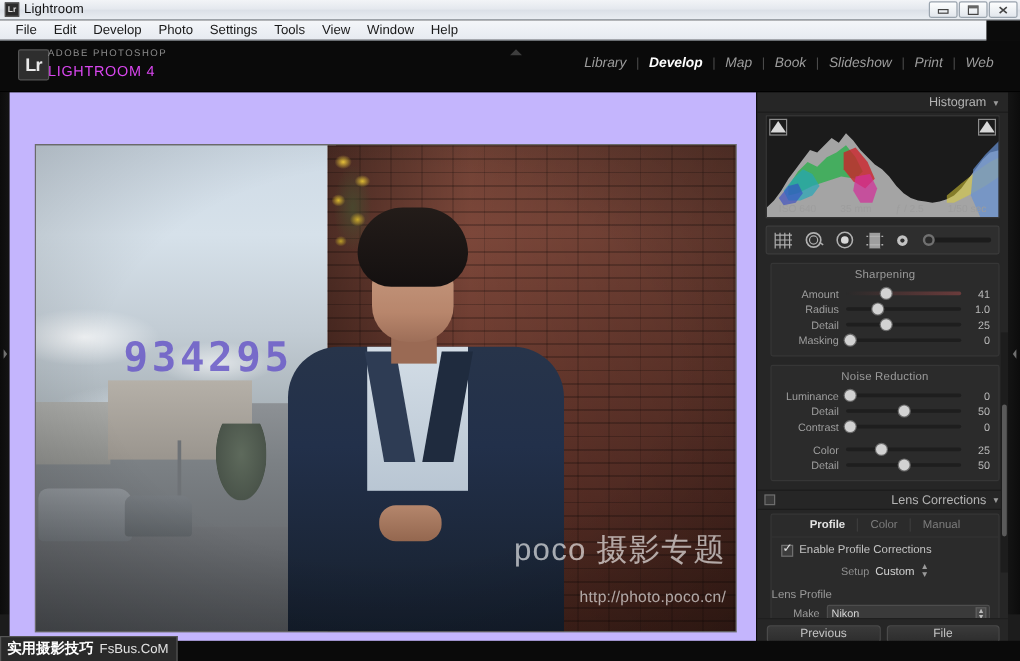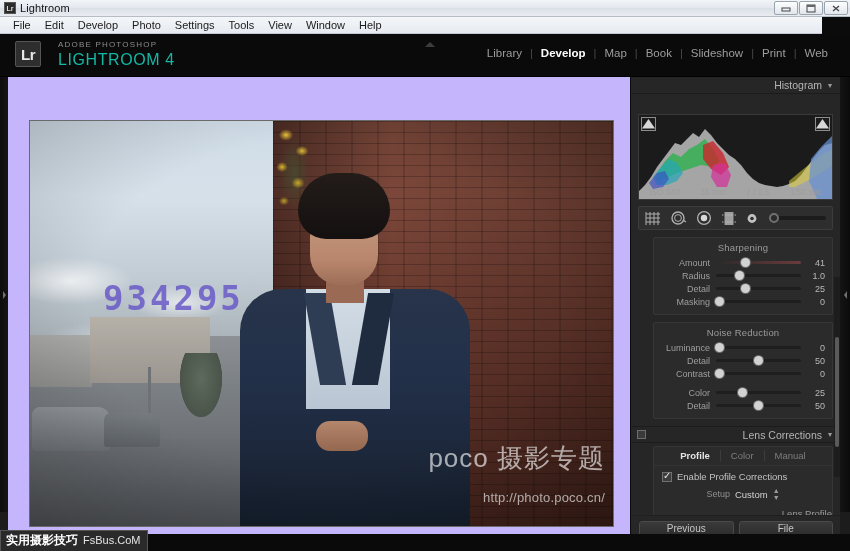--- a/index.html
+++ b/index.html
@@ -60,35 +60,35 @@
     border-bottom: 1px solid #000;
   }
   .lr-logo {
     position: absolute; left: 15px; top: 7px;
     width: 26px; height: 26px; background: #2e2e2e;
     border: 1px solid #555; border-radius: 2px;
     color: #e8e8e8; font-size: 15px; font-weight: bold;
     display: flex; align-items: center; justify-content: center;
     letter-spacing: -.5px;
   }
-  .lr-names { position: absolute; left: 58px; top: 6px; }
+  .lr-names { position: absolute; left: 40px; top: 6px; }
   .lr-sup {
     font-size: 8px; color: #8c8c8c; letter-spacing: 1.2px;
     line-height: 10px;
   }
   .lr-main {
-    font-size: 16px; color: #14b8a6; letter-spacing: .6px;
+    font-size: 12px; color: #d946ef; letter-spacing: .6px;
     line-height: 19px; font-weight: 300;
   }
   .modules {
     position: absolute; right: 14px; top: 13px;
     display: flex; align-items: center; gap: 0px;
   }
   .mod {
-    font-size: 11.5px; color: #9d9d9d; padding: 0 8px; cursor: default;
+    font-size: 11.5px; color: #9d9d9d; padding: 0 8px; cursor: default; font-style: italic;
   }
   .mod.active { color: #fff; font-weight: bold; }
   .mod-sep { color: #4a4a4a; font-size: 11px; }
   .top-arrow {
     position: absolute; left: 422px; top: 0px; width: 16px; height: 7px;
   }
 
   
   .strip-left {
     position: absolute; left: 0; top: 43px; width: 8px; height: 435px;
@@ -275,21 +275,21 @@
     border-bottom: 1px solid #1c1c1c;
   }
   .panel-head .t { font-size: 10.5px; color: #b4b4b4; }
   .panel-head .caret { font-size: 8px; color: #9a9a9a; }
   .panel-head .lefticon {
     position: absolute; left: 6px; width: 9px; height: 9px;
     border: 1px solid #6d6d6d; background: #3a3a3a;
   }
 
   .histo-box {
-    margin: 20px 7px 0 7px; height: 86px; background: #1b1b1b;
+    margin: 2px 7px 0 7px; height: 86px; background: #1b1b1b;
     border: 1px solid #3a3a3a; position: relative; overflow: hidden;
   }
   .histo-svg { position: absolute; left: 0; top: 0; }
   .clip-tri {
     position: absolute; top: 3px; width: 13px; height: 11px;
     background: #d8d8d8;
     clip-path: polygon(50% 8%, 100% 95%, 0 95%);
   }
   .clip-l { left: 3px; } .clip-r { right: 3px; }
   .clip-box {
@@ -310,21 +310,21 @@
   .toolstrip .tslider {
     flex: 1; height: 4px; background: #1c1c1c; border-radius: 2px; position: relative;
     margin-left: 2px;
   }
   .toolstrip .tslider .knob {
     position: absolute; left: -1px; top: -3px; width: 10px; height: 10px;
     border-radius: 50%; background: #2a2a2a; border: 2px solid #707070;
   }
 
   .sec {
-    margin: 7px 7px 0 22px; background: #2b2b2b;
+    margin: 7px 7px 0 11px; background: #2b2b2b;
     border: 1px solid #363636; border-radius: 2px; padding: 4px 0 6px 0;
   }
   .sec-title {
     text-align: center; font-size: 9.5px; color: #9b9b9b;
     margin-bottom: 3px; letter-spacing: .2px;
   }
   .row {
     display: flex; align-items: center; height: 13px; padding: 0 7px 0 4px;
   }
   .row .lbl {
@@ -367,21 +367,21 @@
     font-size: 10px; color: #e6e6e6; line-height: 12px;
   }
   .chk-row .txt { font-size: 9.5px; color: #c3c3c3; }
   .setup-row {
     display: flex; align-items: center; justify-content: center; gap: 5px;
     padding: 3px 0 2px 0;
   }
   .setup-row .k { font-size: 9px; color: #8f8f8f; }
   .setup-row .v { font-size: 9.5px; color: #d2d2d2; }
   .stepper { font-size: 7px; color: #9b9b9b; line-height: 7px; }
-  .lp-title { text-align: right; font-size: 9.5px; color: #9b9b9b; margin: 5px 0 3px 0; text-decoration: underline; }
+  .lp-title { text-align: left; font-size: 9.5px; color: #9b9b9b; margin: 5px 0 3px 0; }
   .lp-row { display: flex; align-items: center; padding: 0 7px 3px 4px; }
   .lp-row .k { width: 42px; text-align: right; font-size: 9px; color: #9a9a9a; padding-right: 6px; }
   .combo {
     flex: 1; height: 14px; background: #3a3a3a; border: 1px solid #4d4d4d;
     border-radius: 2px; display: flex; align-items: center; padding: 0 3px;
     font-size: 9px; color: #d5d5d5; overflow: hidden; white-space: nowrap;
     position: relative;
   }
   .combo .cb {
     position: absolute; right: 2px; top: 1px; width: 9px; height: 11px;

